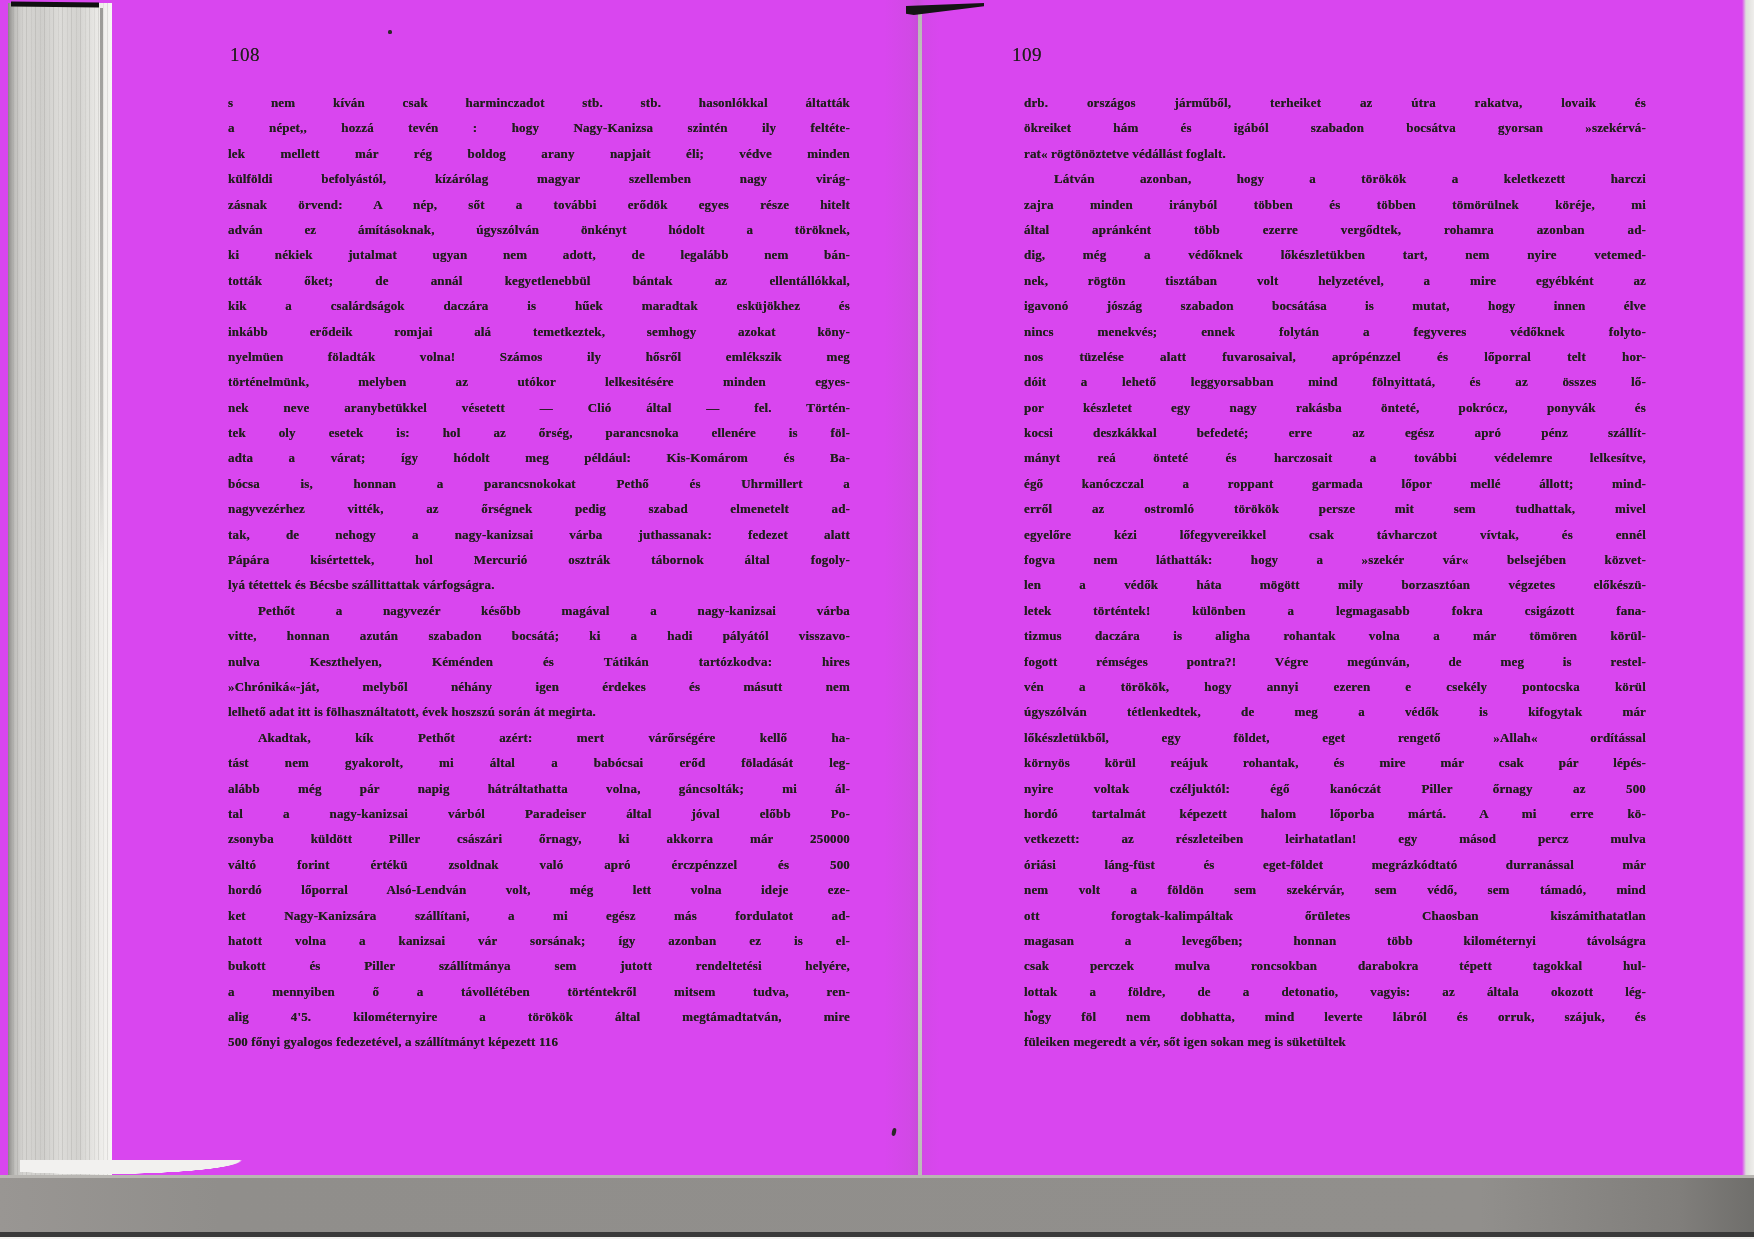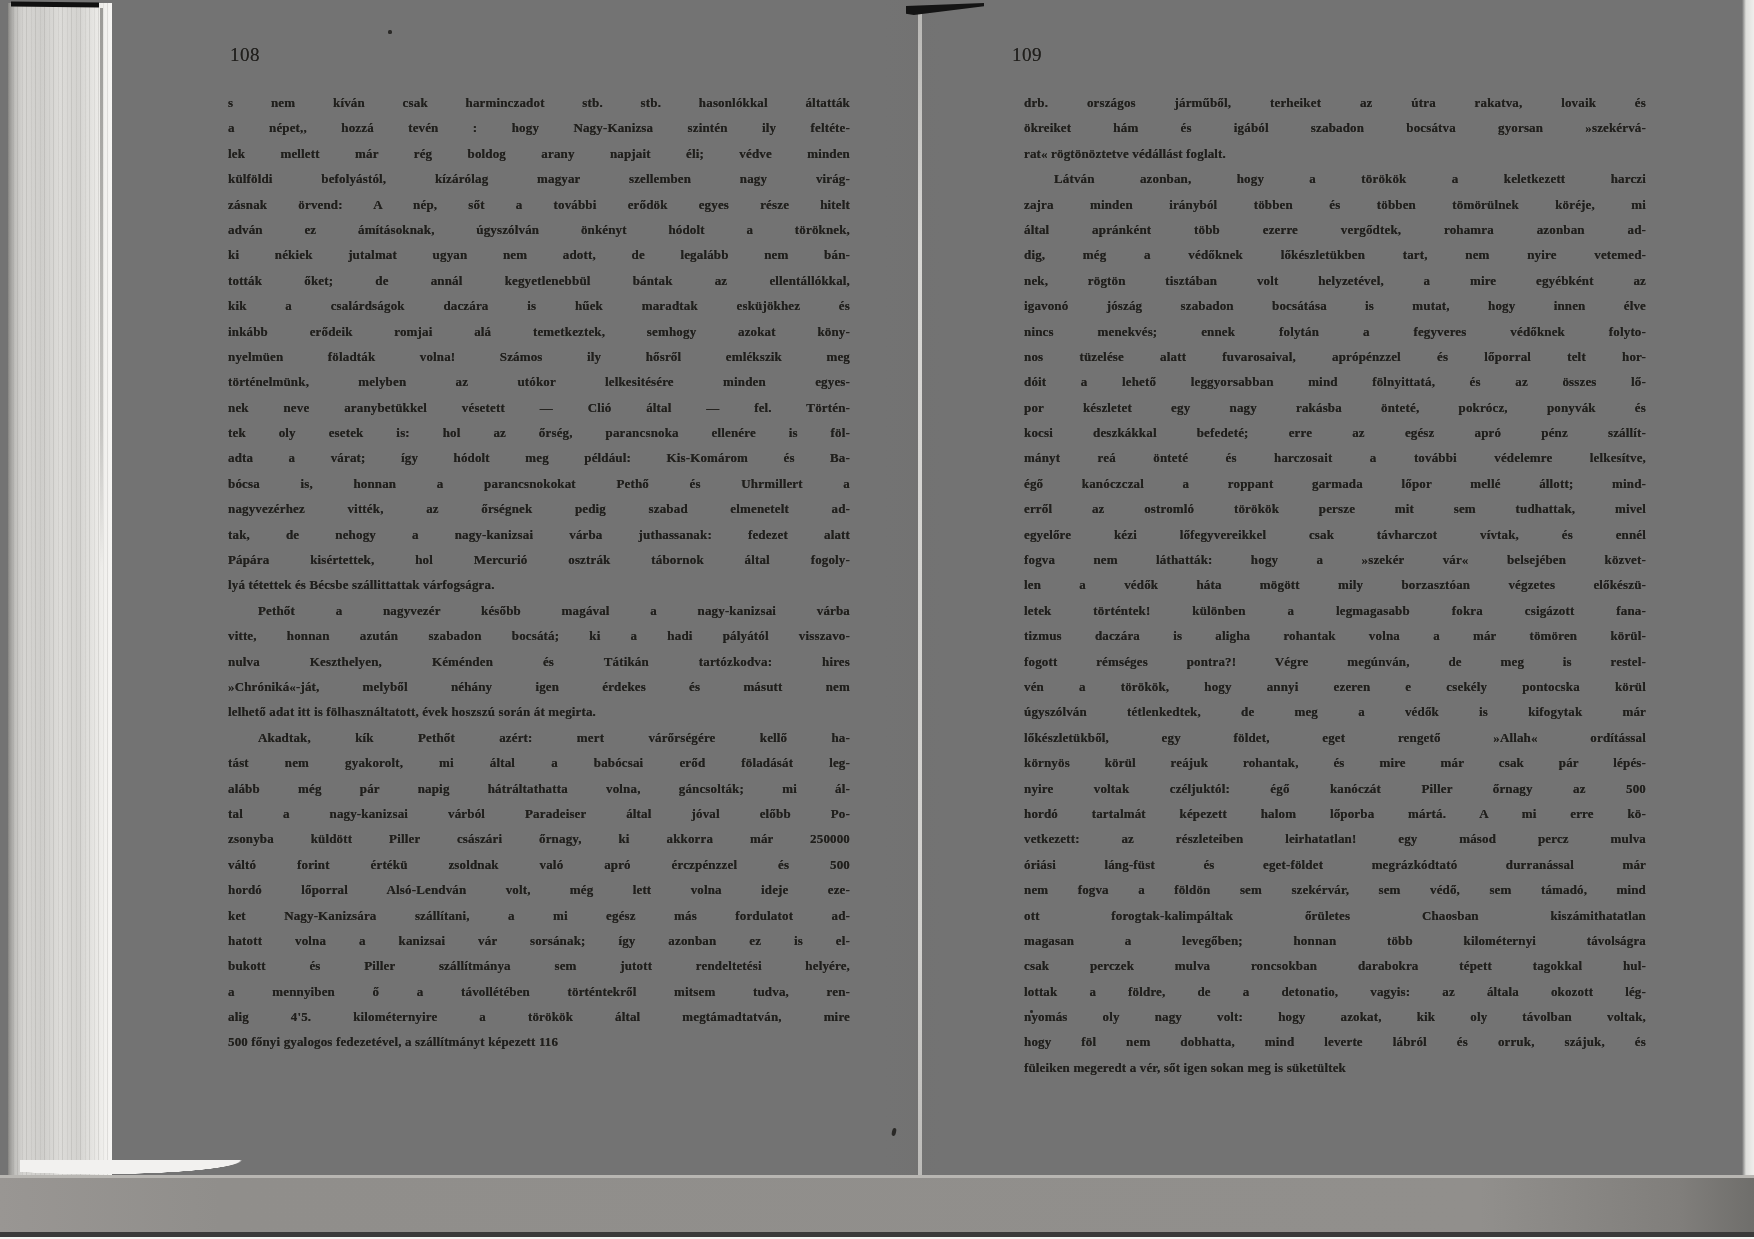--- a/index.html
+++ b/index.html
@@ -85,21 +85,21 @@
   .line {
     height:25.4px; overflow:hidden;
     text-align:justify; text-align-last:justify; text-justify:inter-word;
   }
   .line.last { text-align-last:left; }
   .line.indent { text-indent:30px; }
 </style>
 </head>
 <body>
 
-<div class="scan" style="background: #737373; color: rgb(32, 31, 28);">
+<div class="scan" style="background: #d946ef; color: rgb(32, 31, 28);">
 
   <div class="edge-strip"></div>
   <div class="edge-strip-line"></div>
   <div class="spine-top"></div>
   <div class="gutter-shadow"></div>
   <div class="gutter-crease"></div>
   <div class="gutter-wedge"></div>
   <div class="right-edge"></div>
   <div class="bottom-curl"></div>
   <div class="bottom-band"></div>
@@ -177,23 +177,22 @@
       <div class="line">tizmus daczára is aligha rohantak volna a már tömören körül-</div>
       <div class="line">fogott rémséges pontra?! Végre megúnván, de meg is restel-</div>
       <div class="line">vén a törökök, hogy annyi ezeren e csekély pontocska körül</div>
       <div class="line">úgyszólván tétlenkedtek, de meg a védők is kifogytak már</div>
       <div class="line">lőkészletükből, egy földet, eget rengető »Allah« ordítással</div>
       <div class="line">környös körül reájuk rohantak, és mire már csak pár lépés-</div>
       <div class="line">nyire voltak czéljuktól: égő kanóczát Piller őrnagy az 500</div>
       <div class="line">hordó tartalmát képezett halom lőporba mártá. A mi erre kö-</div>
       <div class="line">vetkezett: az részleteiben leirhatatlan! egy másod percz mulva</div>
       <div class="line">óriási láng-füst és eget-földet megrázkódtató durranással már</div>
-      <div class="line">nem fogva a földön sem szekérvár, sem védő, sem támadó, mind</div>
+      <div class="line">nem volt a földön sem szekérvár, sem védő, sem támadó, mind</div>
       <div class="line">ott forogtak-kalimpáltak őrületes Chaosban kiszámithatatlan</div>
       <div class="line">magasan a levegőben; honnan több kilométernyi távolságra</div>
       <div class="line">csak perczek mulva roncsokban darabokra tépett tagokkal hul-</div>
       <div class="line">lottak a földre, de a detonatio, vagyis: az általa okozott lég-</div>
-      <div class="line">nyomás oly nagy volt: hogy azokat, kik oly távolban voltak,</div>
       <div class="line">hogy föl nem dobhatta, mind leverte lábról és orruk, szájuk, és</div>
       <div class="line last">füleiken megeredt a vér, sőt igen sokan meg is süketültek</div>
     </div>
 
 </div>
 
 </body></html>

